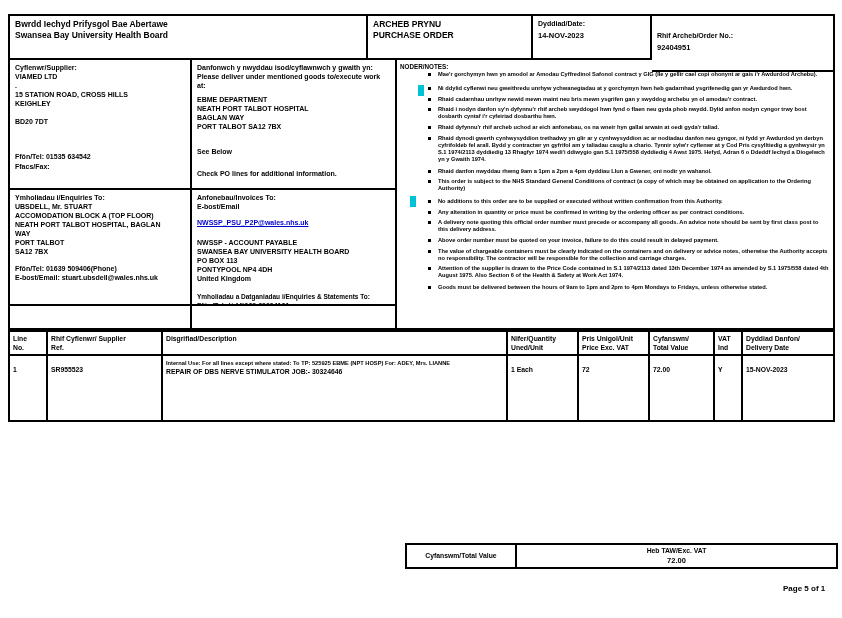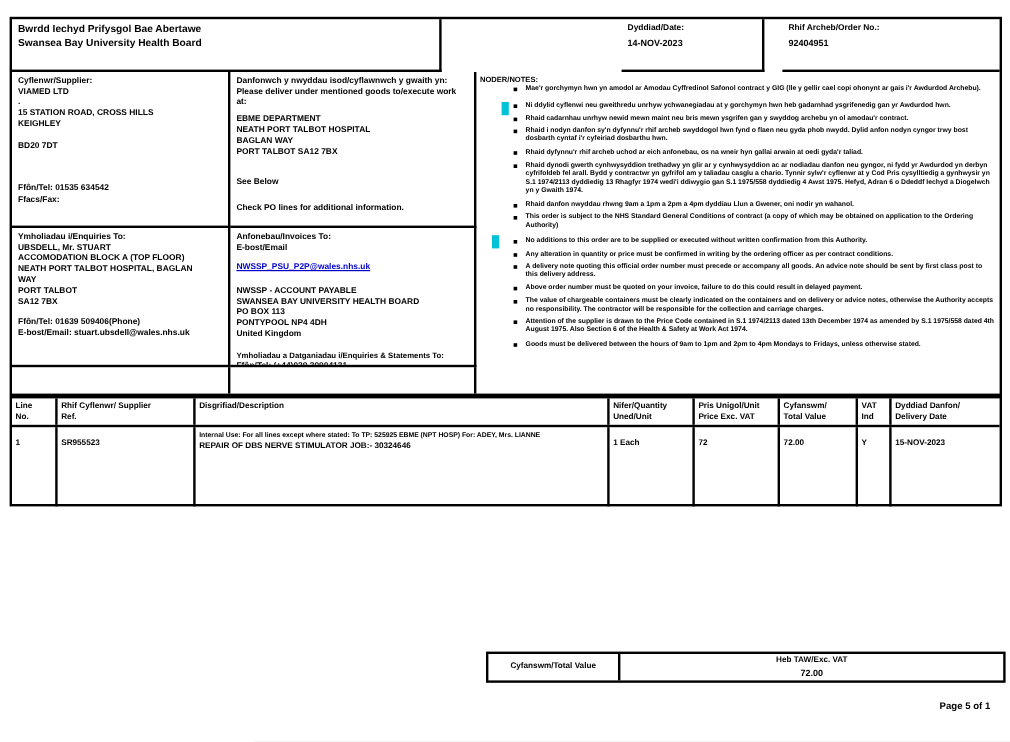--- a/index.html
+++ b/index.html
@@ -9,22 +9,22 @@
     overflow:hidden;
     padding-left:28px;
   }
   .abs{position:absolute;box-sizing:border-box;}
   
   .main-box{left:8px;top:14px;width:827px;height:316px;border:2px solid #000;}
   .cell{position:absolute;box-sizing:border-box;overflow:hidden;}
   
   .hc-org{left:0;top:0;width:358px;height:44px;border-right:2px solid #000;border-bottom:2px solid #000;padding:3px 5px;font-size:8.5px;line-height:11px;}
   .hc-title{left:358px;top:0;width:165px;height:44px;border-right:2px solid #000;border-bottom:2px solid #000;padding:3px 5px;font-size:8.5px;line-height:11px;}
-  .hc-date{left:508px;top:0;width:119px;height:44px;border-right:2px solid #000;border-bottom:2px solid #000;padding:3px 5px;font-size:7px;line-height:10px;}
-  .hc-order{left:642px;top:0;width:181px;height:44px;border-bottom:2px solid #000;padding:3px 5px;font-size:7px;line-height:10px;}
+  .hc-date{left:523px;top:0;width:119px;height:44px;border-right:2px solid #000;border-bottom:2px solid #000;padding:3px 5px;font-size:7px;line-height:10px;}
+  .hc-order{left:642px;top:12px;width:181px;height:44px;border-bottom:2px solid #000;padding:3px 5px;font-size:7px;line-height:10px;}
   .hc-date .val,.hc-order .val{font-size:7.5px;margin-top:2px;}
   
   .c-supplier{left:0;top:44px;width:182px;height:130px;border-right:2px solid #000;border-bottom:2px solid #000;padding:3px 5px;}
   .c-deliver{left:182px;top:44px;width:205px;height:130px;border-right:2px solid #000;border-bottom:2px solid #000;padding:3px 5px;}
   .c-enquiries{left:0;top:174px;width:182px;height:116px;border-right:2px solid #000;border-bottom:2px solid #000;padding:3px 5px;}
   .c-invoices{left:182px;top:174px;width:205px;height:116px;border-right:2px solid #000;border-bottom:2px solid #000;padding:3px 5px;}
   .c-blank-l{left:0;top:290px;width:182px;height:22px;border-right:2px solid #000;}
   .c-blank-m{left:182px;top:290px;width:205px;height:22px;border-right:2px solid #000;}
   .c-notes{left:387px;top:44px;width:436px;height:268px;padding:2px 3px;}
   .sec-label{font-size:7px;line-height:9px;}
@@ -70,20 +70,24 @@
 <body>
 
 <div class="page">
 
   <div class="abs main-box">
 
     <div class="cell hc-org">
       <div>Bwrdd Iechyd Prifysgol Bae Abertawe</div>
       <div>Swansea Bay University Health Board</div>
     </div>
+    <div class="cell hc-title">
+      <div>ARCHEB PRYNU</div>
+      <div>PURCHASE ORDER</div>
+    </div>
     <div class="cell hc-date">
       <div>Dyddiad/Date:</div>
       <div class="val">14-NOV-2023</div>
     </div>
     <div class="cell hc-order">
       <div>Rhif Archeb/Order No.:</div>
       <div class="val">92404951</div>
     </div>
 
     <div class="cell c-supplier">

